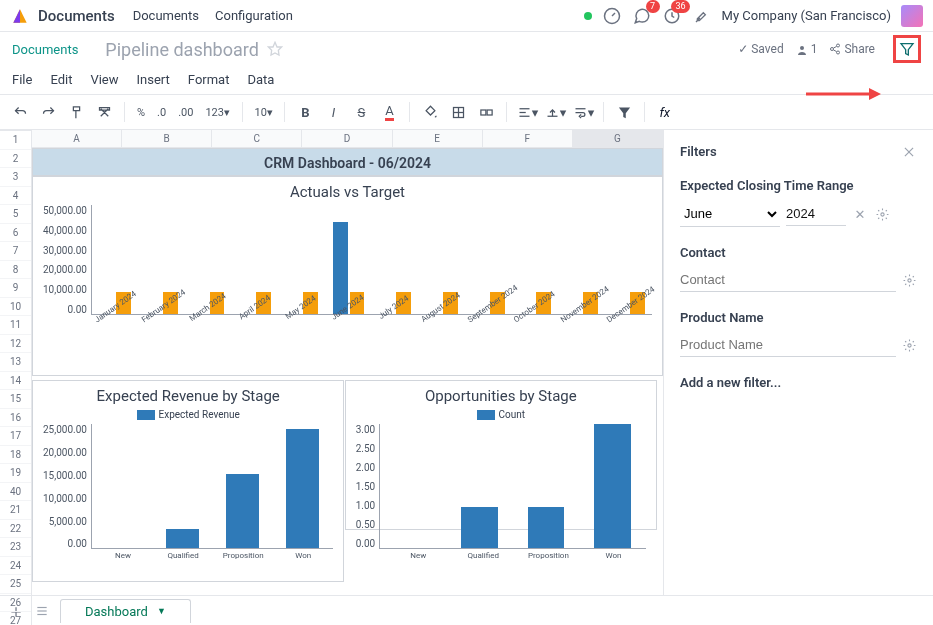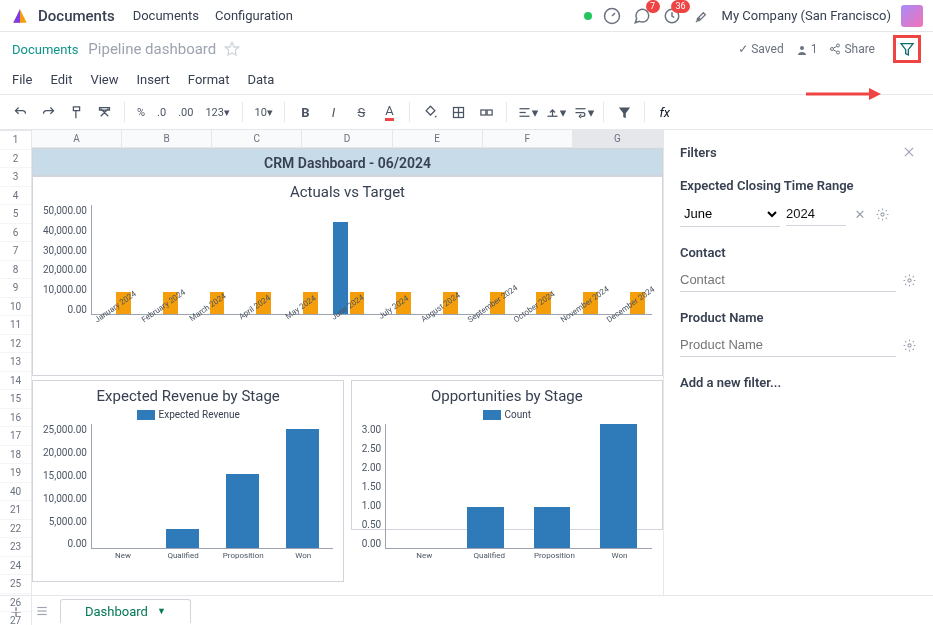--- a/index.html
+++ b/index.html
@@ -9,21 +9,21 @@
   .topbar .app-title { font-size: 15px; font-weight: 500; margin-right: 18px; }
   .topbar .nav-item { margin-right: 16px; font-size: 13px; cursor: pointer; }
   .topbar-right { margin-left: auto; display: flex; align-items: center; gap: 10px; }
   .status-dot { width: 8px; height: 8px; border-radius: 50%; background: #22c55e; }
   .icon-btn { position: relative; width: 20px; height: 20px; display: flex; align-items: center; justify-content: center; cursor: pointer; color: #6b7280; }
   .badge { position: absolute; top: -6px; right: -8px; background: #ef4444; color: #fff; border-radius: 9px; font-size: 9px; padding: 1px 4px; line-height: 11px; min-width: 14px; text-align: center; }
   .company { font-size: 13px; cursor: pointer; }
   .avatar { width: 22px; height: 22px; border-radius: 3px; background: linear-gradient(135deg,#a78bfa,#f472b6); }
   .breadcrumb-row { height: 34px; display: flex; align-items: center; padding: 0 12px; }
   .crumb { color: #0d9488; font-size: 13px; cursor: pointer; margin-right: 10px; }
-  .doc-title { color: #9ca3af; font-size: 15px; margin-right: 8px; }
+  .doc-title { color: #9ca3af; font-size: 18px; margin-right: 8px; margin-left: 17px; }
   .star { color: #d1d5db; cursor: pointer; }
   .br-right { margin-left: auto; display: flex; align-items: center; gap: 12px; font-size: 12px; color: #6b7280; }
   .share { display: flex; align-items: center; gap: 3px; cursor: pointer; }
   .filter-button { width: 28px; height: 28px; border: 3px solid #ef4444; display: flex; align-items: center; justify-content: center; cursor: pointer; color: #0d6e6e; margin-left: 6px; }
   .red-arrow { position: absolute; right: 52px; top: 52px; color: #ef4444; pointer-events: none; }
   .menubar { display: flex; align-items: center; height: 28px; padding: 0 12px; font-size: 13px; gap: 18px; border-bottom: 1px solid transparent; }
   .menubar span { cursor: pointer; }
   .toolbar { display: flex; align-items: center; height: 36px; padding: 0 8px; border-top: 1px solid #e5e7eb; border-bottom: 1px solid #e5e7eb; gap: 4px; }
   .tool { width: 24px; height: 24px; display: flex; align-items: center; justify-content: center; cursor: pointer; color: #4b5563; font-size: 13px; }
   .tool.small-text { font-size: 11px; width: auto; padding: 0 4px; }
@@ -43,21 +43,21 @@
   .chart-title { text-align: center; font-size: 15px; font-weight: 400; margin-bottom: 4px; }
   .legend { display: flex; justify-content: center; gap: 14px; font-size: 10px; margin-bottom: 4px; }
   .legend-swatch { width: 18px; height: 10px; display: inline-block; margin-right: 4px; vertical-align: middle; }
   .chart-area { display: flex; }
   .y-axis { display: flex; flex-direction: column; justify-content: space-between; font-size: 10px; color: #4b5563; text-align: right; padding-right: 4px; }
   .plot { flex: 1; position: relative; border-left: 1px solid #9ca3af; border-bottom: 1px solid #9ca3af; }
   .bar { position: absolute; bottom: 0; }
   .x-labels { display: flex; font-size: 8px; color: #4b5563; margin-top: 2px; }
   .x-labels.rotated span { transform: rotate(-35deg); transform-origin: top left; white-space: nowrap; display: block; }
   .filters-panel { width: 270px; border-left: 1px solid #e5e7eb; padding: 14px 16px; overflow-y: auto; }
-  .filters-head { display: flex; justify-content: space-between; align-items: center; font-weight: 600; margin-bottom: 18px; font-size: 13px; }
+  .filters-head { display: flex; justify-content: space-between; font-weight: 600; margin-bottom: 18px; font-size: 13px; }
   .filter-section-title { font-weight: 600; font-size: 13px; margin-bottom: 8px; }
   .filter-row { display: flex; align-items: center; gap: 6px; margin-bottom: 18px; }
   .filter-select { border: none; border-bottom: 1px solid #d1d5db; padding: 4px 0; font-size: 13px; background: transparent; width: 100px; }
   .filter-input { border: none; border-bottom: 1px solid #d1d5db; padding: 4px 0; font-size: 13px; width: 100%; color: #9ca3af; }
   .mini-icon { width: 16px; height: 16px; color: #9ca3af; cursor: pointer; display: flex; align-items: center; justify-content: center; }
   .filter-btn-row { display: flex; gap: 10px; margin-top: 10px; }
   .filter-btn { border: 1px solid #d1d5db; border-radius: 4px; padding: 6px 16px; font-size: 13px; cursor: pointer; background: #fff; }
   .sheetbar { height: 30px; border-top: 1px solid #e5e7eb; display: flex; align-items: center; padding: 0 8px; gap: 10px; }
   .sheet-tab { border: 1px solid #d1d5db; border-bottom: none; padding: 4px 24px; font-size: 13px; color: #047857; display: flex; align-items: center; gap: 9px; cursor: pointer; border-radius: 3px 3px 0 0; }
   svg { display: block; }
@@ -363,21 +363,21 @@
               </div>
           </div>
           <div class="x-labels" id="x1" style="padding-left:50px;">
               <span style="width: 25%; text-align: center; display: inline-block;">New</span>
               <span style="width: 25%; text-align: center; display: inline-block;">Qualified</span>
               <span style="width: 25%; text-align: center; display: inline-block;">Proposition</span>
               <span style="width: 25%; text-align: center; display: inline-block;">Won</span>
             </div>
         </div>
 
-        <div class="chart-box" style="right:0;width:49.5%;top:232px;height:150px;">
+        <div class="chart-box" style="right:6px;width:49.5%;top:232px;height:150px;">
           <div class="chart-title">Opportunities by Stage</div>
           <div class="legend">
               <span><span class="legend-swatch" style="background:#2f7ab8"></span><span>Count</span></span>
             </div>
           <div class="chart-area" style="height:125px;">
             <div class="y-axis" id="y2">
                 <div>3.00</div>
                 <div>2.50</div>
                 <div>2.00</div>
                 <div>1.50</div>

